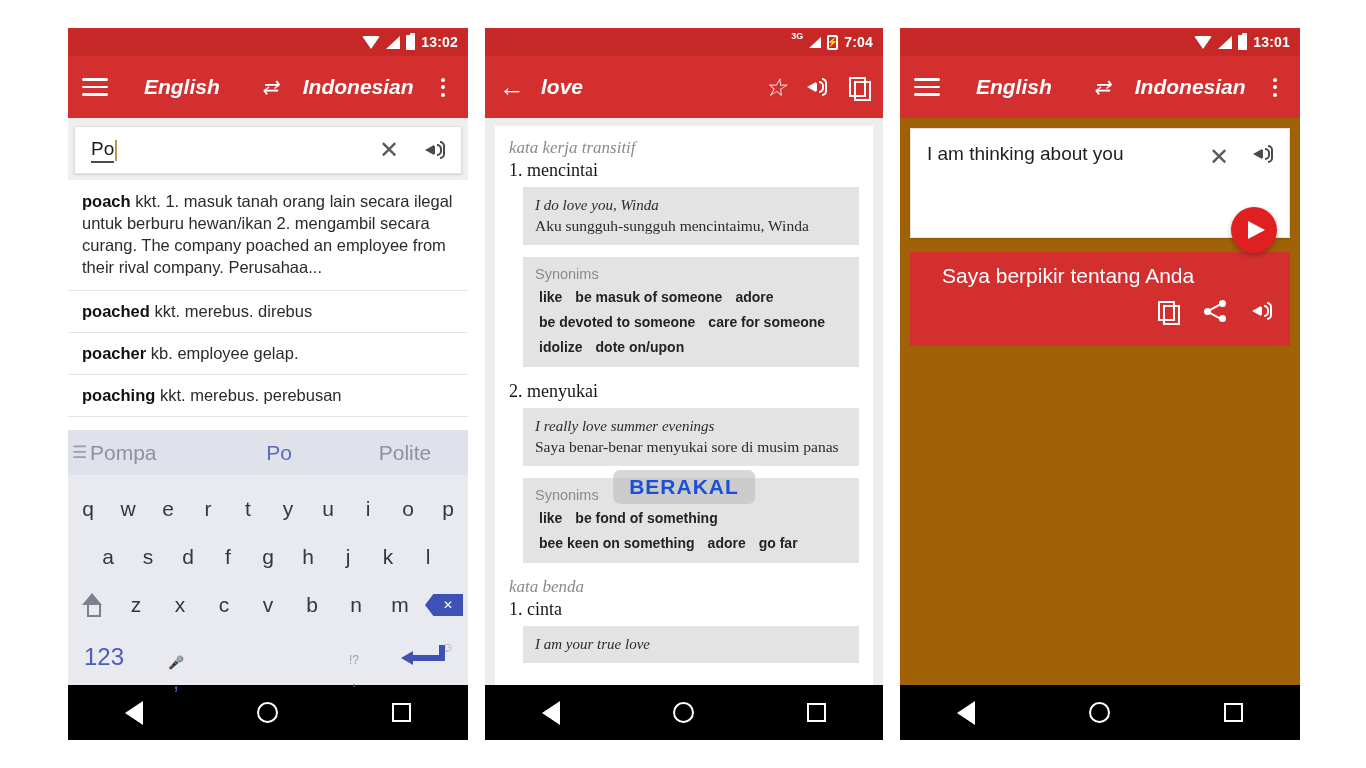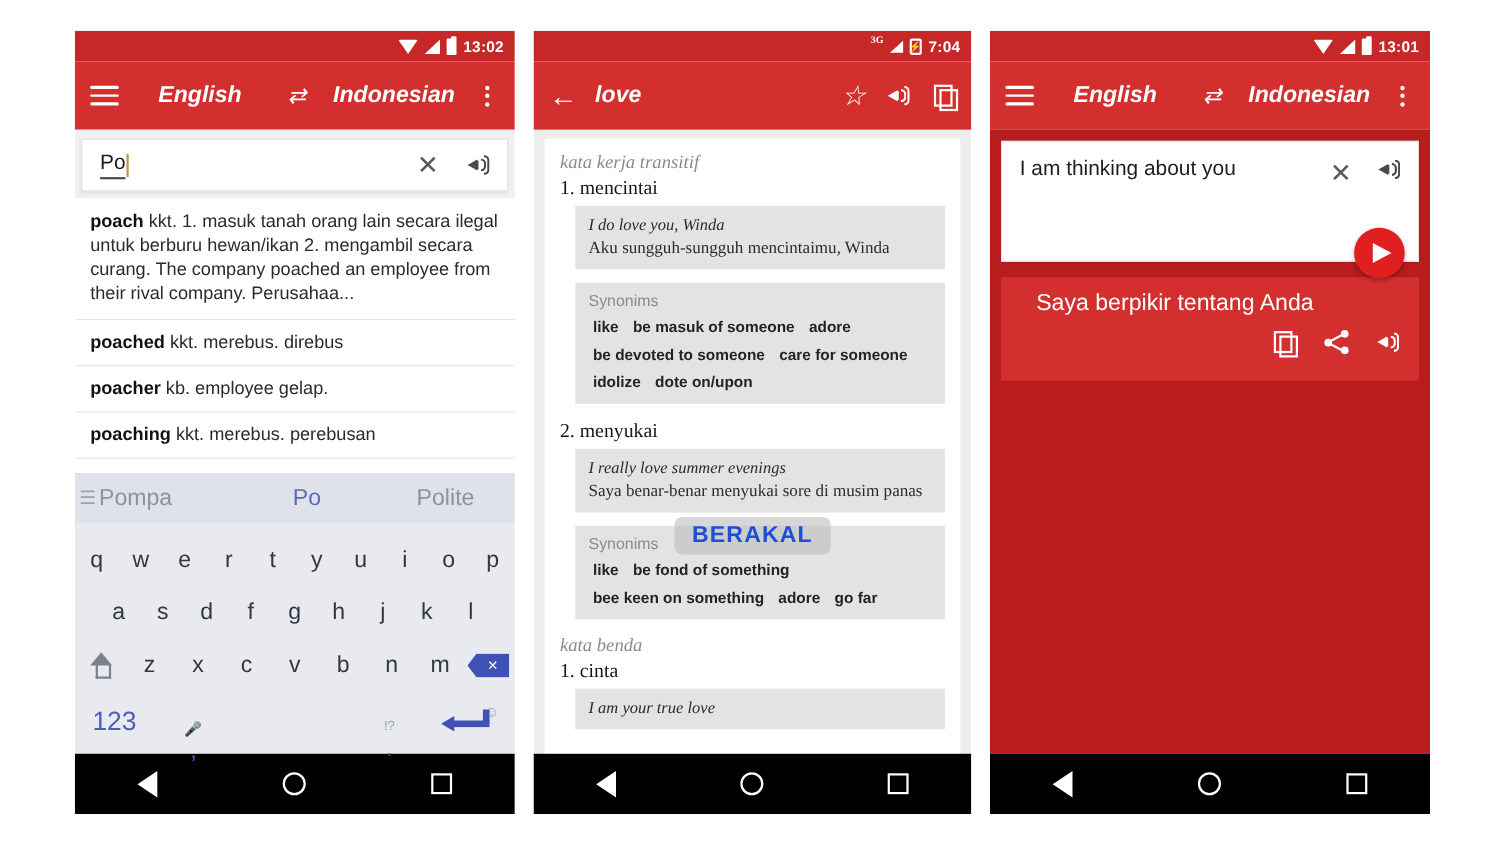--- a/index.html
+++ b/index.html
@@ -24,21 +24,21 @@
     color:#fff;
   }
   .sb-time { font-size: 14px; font-weight: 700; letter-spacing:.2px; }
   .ic-wifi { width:0;height:0;border-left:9px solid transparent;border-right:9px solid transparent;border-top:13px solid #fff; border-radius:2px; }
   .ic-sig { width:0;height:0;border-left:14px solid transparent;border-bottom:13px solid #fff; }
   .ic-sig-sm { width:0;height:0;border-left:12px solid transparent;border-bottom:11px solid #fff; }
   .ic-bat { width:9px;height:15px;border:2px solid #fff;background:#fff;border-radius:1px;position:relative; }
   .ic-bat::before{content:"";position:absolute;top:-4px;left:2px;width:5px;height:3px;background:#fff;border-radius:1px;}
   .ic-bat-chg { width:11px;height:15px;border:2px solid #fff;background:#c62828;border-radius:2px;position:relative;display:flex;align-items:center;justify-content:center; }
   .ic-bat-chg span{font-size:9px;color:#fff;line-height:1;}
-  .sb-3g { font-size:9px; font-weight:700; align-self:flex-start; margin-top:3px;font-family:Liberation Serif, serif; }
+  .sb-3g { font-size:9px; font-weight:700; align-self:flex-start; margin-top:3px; }
 
   
   .appbar {
     height: 62px; background:#d32f2f;
     display:flex; align-items:center; color:#fff;
     padding: 0 14px; gap: 0; font-style: italic;
   }
   .ab-ham { width:26px; display:flex; flex-direction:column; gap:5px; cursor:pointer; }
   .ab-ham i { display:block; height:2.5px; background:#fff; border-radius:2px; }
   .ab-lang { font-size:21px; font-weight:700; flex:1; text-align:center; }
@@ -125,21 +125,21 @@
   .ex .id { font-size:15.5px; color:#2b2b2b; font-family:"Liberation Serif", serif; margin-top:3px; }
   .syn { background:#e3e3e3; padding:9px 12px 12px 12px; margin: 0 0 14px 14px; }
   .syn .lbl { font-size:14.5px; color:#8b8b8b; margin-bottom:7px; }
   .syn .row { font-size:14px; font-weight:700; color:#232323; margin-bottom:9px; display:flex; gap:13px; flex-wrap:wrap; padding-left:4px; }
   .syn .row:last-child{margin-bottom:0;}
   .wm { position:absolute; left:50%; top:352px; transform:translateX(-50%);
     background:rgba(190,190,190,.62); border-radius:7px; padding:5px 16px;
     color:#1d4ed8; font-size:21px; font-weight:700; letter-spacing:1px; }
 
   
-  .p3-body { height: calc(712px - 28px - 62px - 55px); background:#b91c1c; padding:10px 10px 0 10px; }
+  .p3-body { height: calc(712px - 28px - 62px - 55px); background:#a16207; padding:10px 10px 0 10px; }
   .t-input {
     background:#fff; border:1px solid #e3e3e3; padding: 14px 14px 0 16px; height:110px; position:relative;
     box-shadow:0 1px 2px rgba(0,0,0,.10);
   }
   .t-input .row1 { display:flex; align-items:flex-start; }
   .t-input .txt { flex:1; font-size:19px; color:#1e1e1e; }
   .t-input .x { font-size:24px; color:#5a5a5a; font-weight:300; margin-right:24px; }
   .fab { position:absolute; right:12px; bottom:-16px; width:46px;height:46px;border-radius:50%;
     background:#e02020; box-shadow:0 2px 5px rgba(0,0,0,.3); display:flex;align-items:center;justify-content:center; }
   .fab .tri { width:0;height:0;border-top:9px solid transparent;border-bottom:9px solid transparent;border-left:17px solid #fff; margin-left:4px; }

